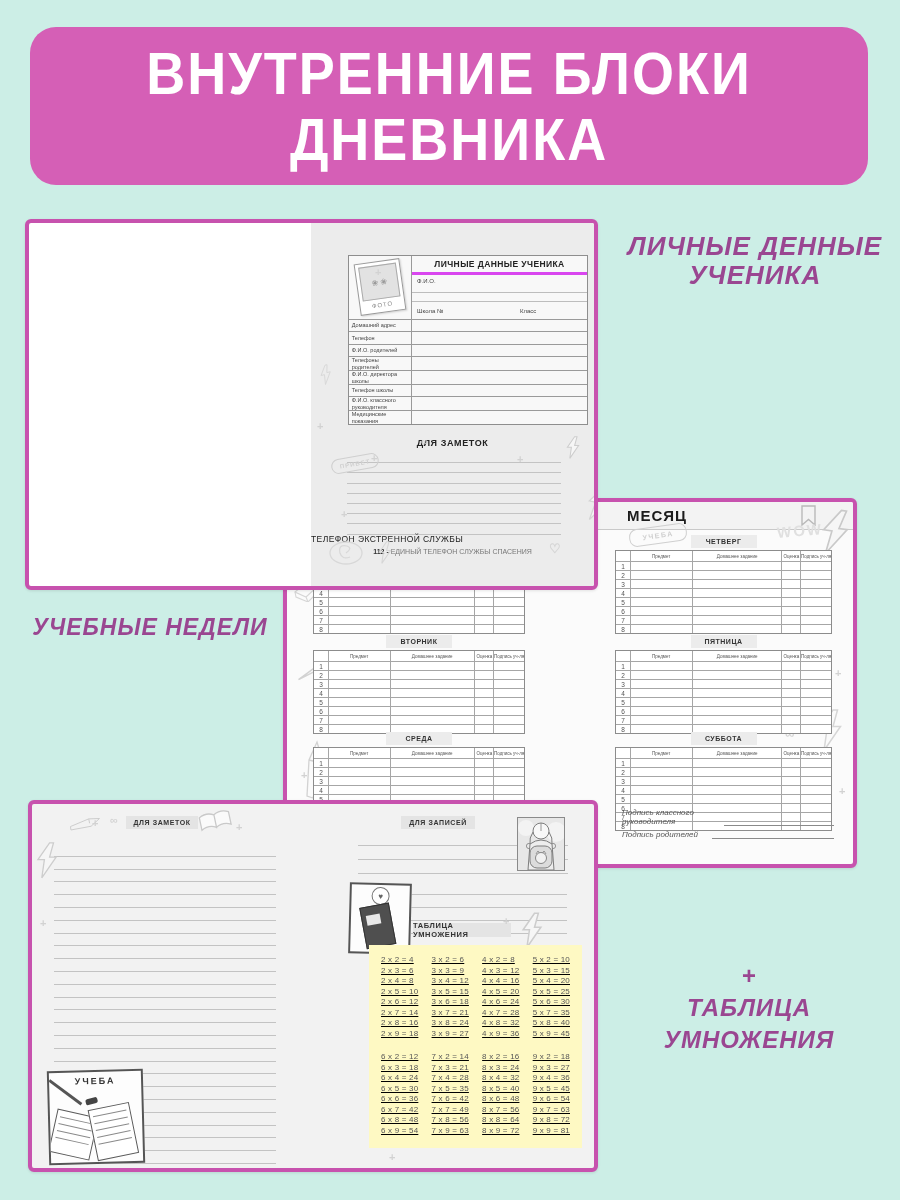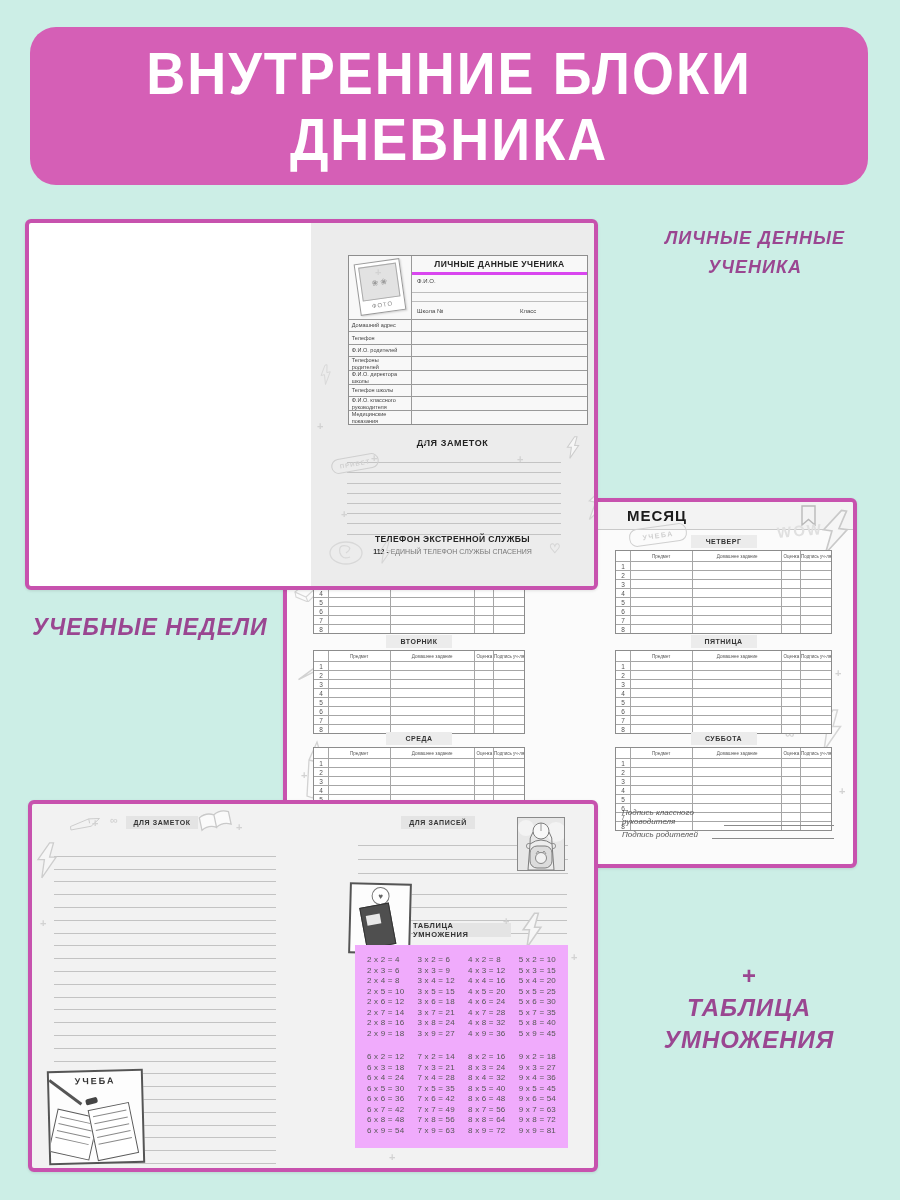--- a/index.html
+++ b/index.html
@@ -6,21 +6,21 @@
   .canvas{position:relative;width:900px;height:1200px;background:#cceee6;overflow:hidden;
           font-family:"Liberation Sans",sans-serif;}
   .abs{position:absolute;}
   
   .title-box{left:30px;top:27px;width:838px;height:158px;background:#d55fb6;border-radius:26px;
              display:flex;flex-direction:column;align-items:center;justify-content:center;}
   .title-line{color:#ffffff;font-weight:700;font-size:54px;letter-spacing:2px;line-height:66px;
               transform:scaleY(1.1);white-space:nowrap;}
   
   .callout{color:#9a4691;font-weight:700;font-style:italic;text-align:center;letter-spacing:1px;}
-  #co-personal{left:612px;top:224px;width:286px;font-size:18px;line-height:29px;}
+  #co-personal{left:612px;top:232px;width:286px;font-size:26px;line-height:29px;}
   #co-weeks{left:20px;top:614px;width:260px;font-size:23px;}
   #co-notes{left:600px;top:960px;width:298px;font-size:24px;line-height:32px;}
   
   .spread{border:4px solid #c752ae;border-radius:6px;background:#ffffff;overflow:hidden;
           box-sizing:border-box;box-shadow:0 1px 3px rgba(0,0,0,.10);}
   #spread-personal{left:25px;top:219px;width:573px;height:371px;z-index:3;}
   #spread-month{left:283px;top:498px;width:574px;height:370px;z-index:2;background:#fbfbfb;}
   #spread-notes{left:28px;top:800px;width:570px;height:372px;z-index:3;background:#f2f2f2;}
   
   .page-right{position:absolute;right:0;top:0;width:283px;height:100%;background:#ececec;}
@@ -44,21 +44,21 @@
   .class-label{position:absolute;left:108px;top:6px;font-size:6px;color:#444;}
   .f-row{flex:1;display:flex;border-top:1px solid #9a9a9a;}
   .f-label{width:62px;flex:none;border-right:1px solid #9a9a9a;display:flex;align-items:center;}
   .f-label span{font-size:6px;line-height:6.5px;color:#444;transform:scale(.92);transform-origin:0 50%;padding-left:3px;}
   .f-value{flex:1;}
   .pnotes-title{left:0;right:0;top:215px;text-align:center;font-size:9px;font-weight:700;
                 letter-spacing:.6px;color:#222;}
   .pnotes-lines{left:36px;top:230px;width:214px;}
   .rl{border-bottom:1px solid #c3c3c3;}
   .pl{height:9.2px;}
-  .emg-title{left:0;right:0;top:311px;text-align:center;font-size:8.5px;font-weight:700;color:#222;letter-spacing:.4px;}
+  .emg-title{left:0;right:0;top:311px;text-align:left;font-size:8.5px;font-weight:400;color:#222;letter-spacing:.4px;}
   .emg-sub{left:0;right:0;top:325px;text-align:center;font-size:7px;color:#777;}
   .emg-sub b{color:#333;}
   
   .m-head{position:absolute;left:0;top:0;right:0;height:27px;background:#f3f3f3;border-bottom:1px solid #c9c9c9;}
   .m-title{position:absolute;left:340px;top:5px;font-size:15px;font-weight:700;letter-spacing:1px;color:#1c1c1c;}
   .m-col{position:absolute;top:27px;width:283px;height:335px;}
   #m-col-left{left:0;}
   #m-col-right{left:283px;}
   .day-section{position:absolute;left:0;width:100%;height:100px;}
   .day-label{position:absolute;top:0;width:66px;height:13px;background:#ececec;display:flex;align-items:center;
@@ -90,22 +90,22 @@
               font-size:7px;font-weight:700;letter-spacing:.6px;color:#333;}
   #lbl-zametki{left:94px;top:12px;width:72px;}
   #lbl-zapisi{left:88px;top:12px;width:74px;}
   #lbl-mult{left:100px;top:119px;width:98px;height:14px;font-size:7.5px;}
   .nl{height:11.8px;}
   .nl2{height:13px;}
   .nl3{height:12px;}
   #nleft-lines{left:22px;top:40px;width:222px;}
   #nr-lines1{left:45px;top:28px;width:210px;}
   #nr-lines2{left:98px;top:78px;width:156px;}
-  .mult-box{left:42px;top:141px;width:213px;height:203px;background:#f0abfc;box-sizing:border-box;
-            padding:10px 12px;}
+  .mult-box{left:56px;top:141px;width:213px;height:203px;background:#fef9c3;box-sizing:border-box;
+            padding:10px 12px;text-decoration:underline;}
   .mblock{display:flex;justify-content:space-between;}
   .mblock + .mblock{margin-top:13px;}
   .mcol{font-size:8px;line-height:10.5px;color:#565656;letter-spacing:.2px;white-space:nowrap;}
   
   .ucheba-box{left:16px;top:266px;width:92px;height:90px;background:#fdfdfd;border:2px solid #555;
               transform:rotate(-1.5deg);overflow:hidden;}
   .ucheba-title{position:absolute;left:0;right:0;top:4px;text-align:center;font-size:9px;font-weight:700;
                 letter-spacing:2px;color:#333;}
   .nb{position:absolute;border:1.5px solid #5a5a5a;background:#fff;}
   .nb i{display:block;border-bottom:1px solid #8a8a8a;height:6px;margin:0 3px;}

